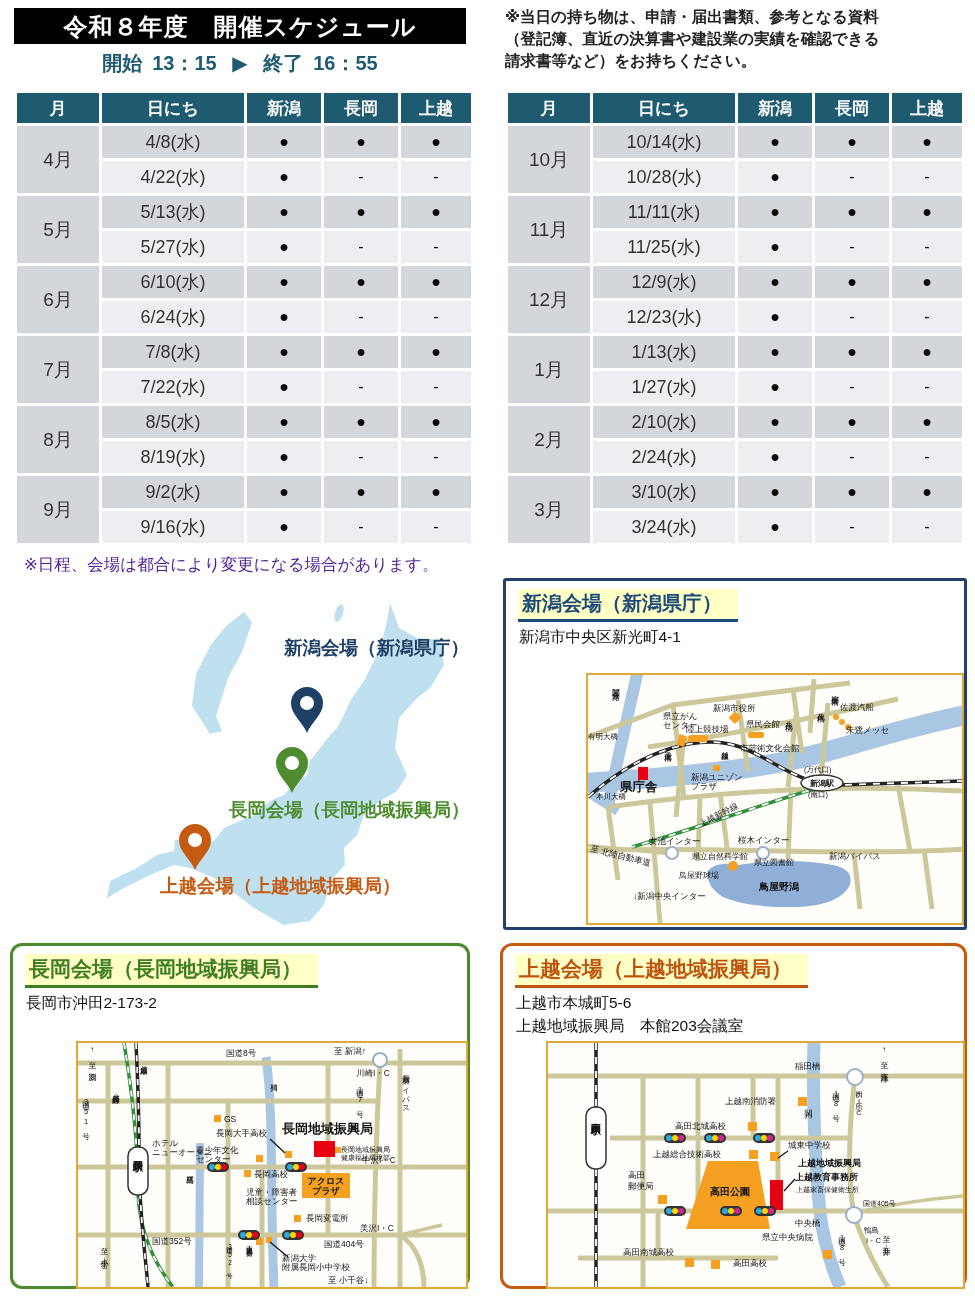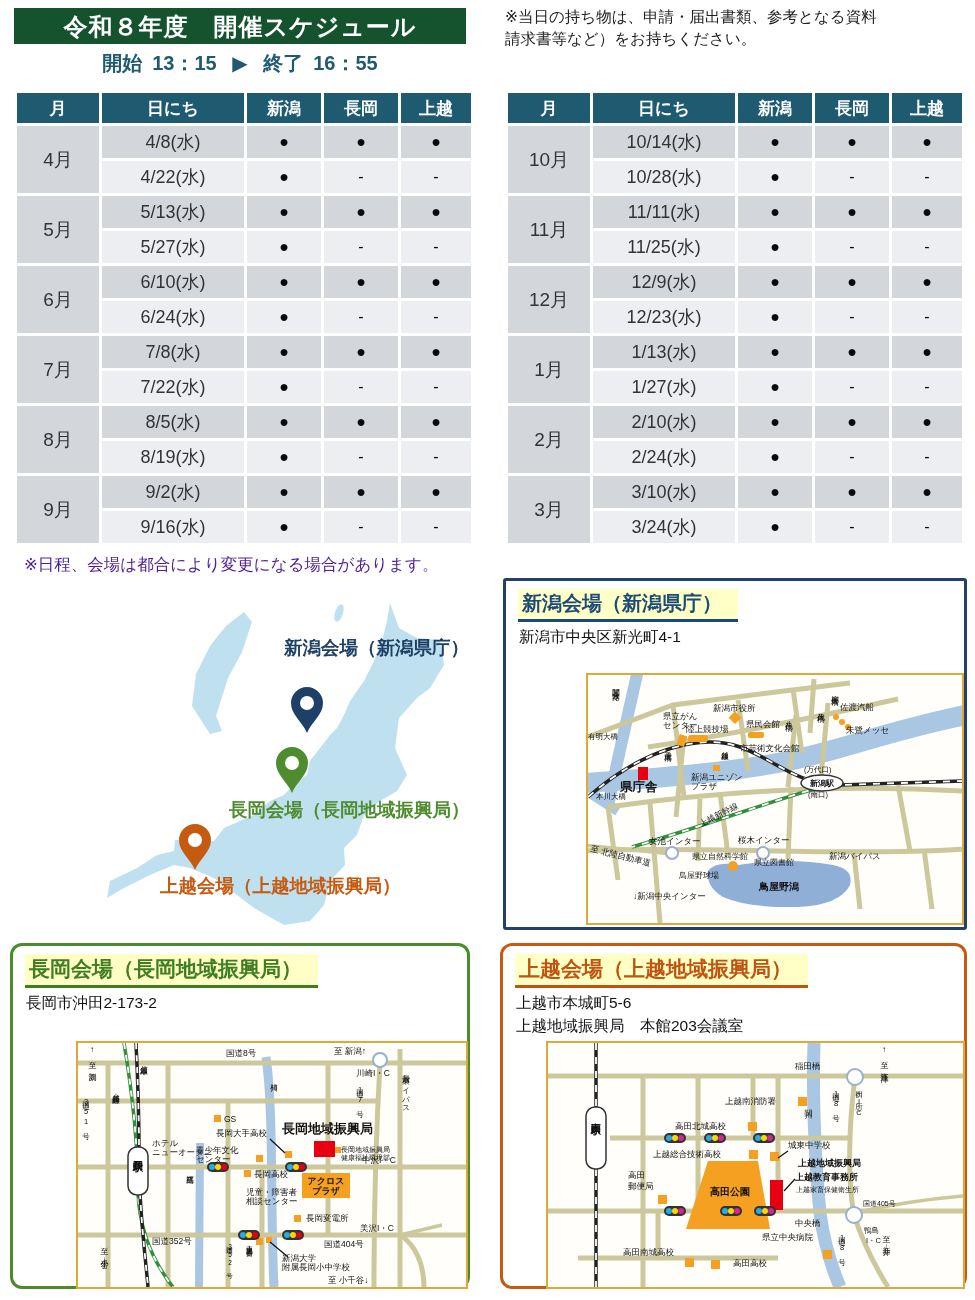--- a/index.html
+++ b/index.html
@@ -1,24 +1,24 @@
 <!DOCTYPE html>
 <html><head>
 <meta charset="utf-8">
 <style>
   html,body{margin:0;padding:0;background:#fff;}
   .page{position:relative;width:975px;height:1300px;background:#fff;overflow:hidden;
         font-family:"Liberation Sans","DejaVu Sans",sans-serif;color:#1a1a1a;}
   
-  .title-bar{position:absolute;left:14px;top:8px;width:452px;height:36px;background:#14532d;
+  .title-bar{position:absolute;left:14px;top:8px;width:452px;height:36px;background:#000000;
              color:#fff;font-weight:bold;font-size:24px;line-height:37px;text-align:center;letter-spacing:1px;}
   .time-row{position:absolute;left:14px;top:50px;width:452px;text-align:center;font-weight:bold;
             font-size:20px;color:#1e5a70;}
   .time-row span{margin:0 5px;}
-  .note{position:absolute;left:505px;top:6px;width:465px;font-size:15.5px;line-height:22px;color:#222;}
+  .note{position:absolute;left:505px;top:6px;width:465px;font-size:15.5px;line-height:22px;color:#222;font-weight:bold;}
   
   .sched{position:absolute;border-collapse:separate;border-spacing:3px;table-layout:fixed;width:460px;}
   .sched.left{left:14px;top:90px;} .sched.right{left:505px;top:90px;}
   .sched th{background:#1e5a70;color:#fff;font-weight:bold;font-size:17px;height:30px;padding:0;}
   .sched td{text-align:center;height:32px;padding:0;font-size:18px;color:#333;}
   tr.rA td{background:#d3d7dc;} tr.rB td{background:#eceef1;}
   td.month{background:#d3d7dc;font-size:19px;}
   td.mark{font-size:16px;color:#0a0a0a;}
   .footnote{position:absolute;left:24px;top:554px;font-size:16.5px;color:#4c1d95;}
   
@@ -52,20 +52,21 @@
 <div class="page">
 
   <div class="title-bar">令和８年度　開催スケジュール</div>
   <div class="time-row">
     <span>開始</span><span>13：15</span>
     <span>▶</span>
     <span>終了</span><span>16：55</span>
   </div>
   <div class="note">
     <div>※当日の持ち物は、申請・届出書類、参考となる資料</div>
+    <div>（登記簿、直近の決算書や建設業の実績を確認できる</div>
     <div>請求書等など）をお持ちください。</div>
   </div>
 
   <table class="sched left">
     <colgroup>
         <col style="width:82px">
         <col style="width:142px">
         <col style="width:74px">
         <col style="width:74px">
         <col style="width:70px">

